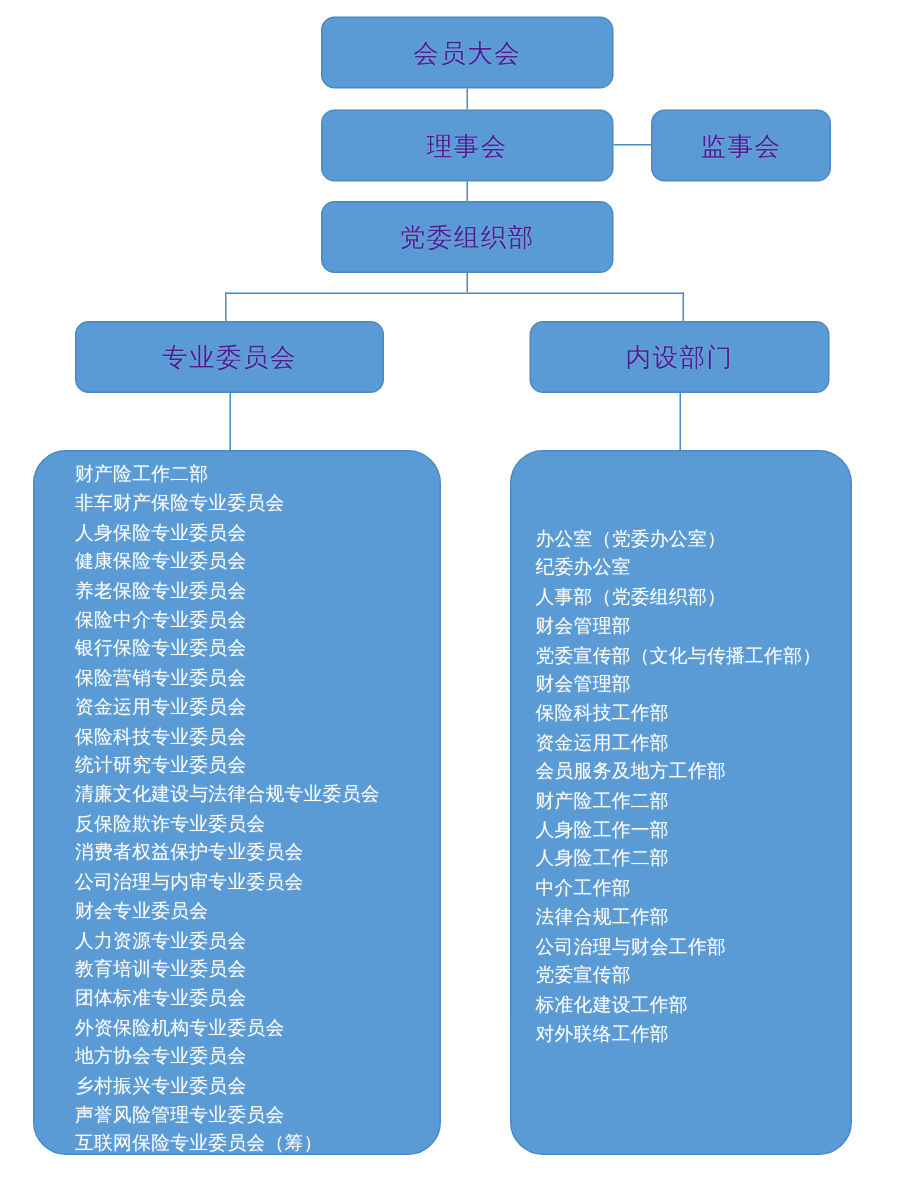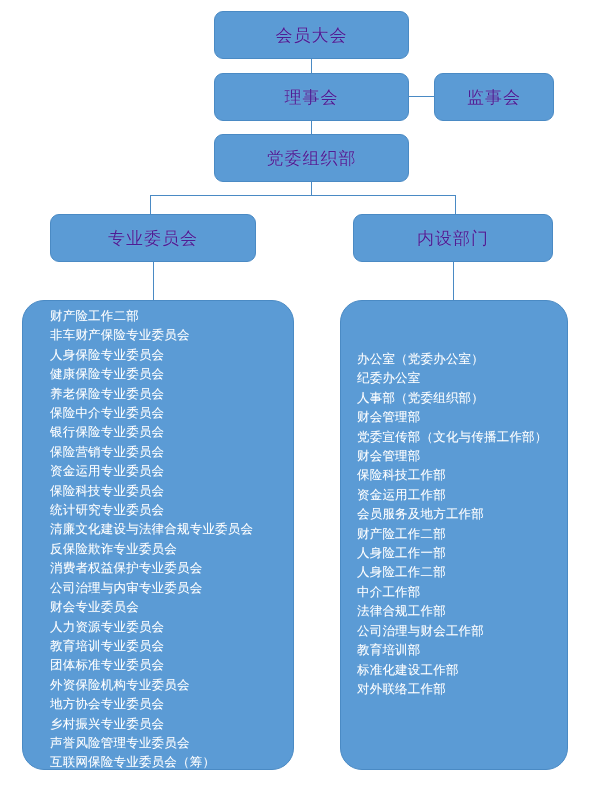--- a/index.html
+++ b/index.html
@@ -173,19 +173,19 @@
         <li>财会管理部</li>
         <li>保险科技工作部</li>
         <li>资金运用工作部</li>
         <li>会员服务及地方工作部</li>
         <li>财产险工作二部</li>
         <li>人身险工作一部</li>
         <li>人身险工作二部</li>
         <li>中介工作部</li>
         <li>法律合规工作部</li>
         <li>公司治理与财会工作部</li>
-        <li>教育培训部</li>
+        <li>党委宣传部</li>
         <li>标准化建设工作部</li>
         <li>对外联络工作部</li>
       </ul>
   </div>
 
 </div>
 
 </body></html>

